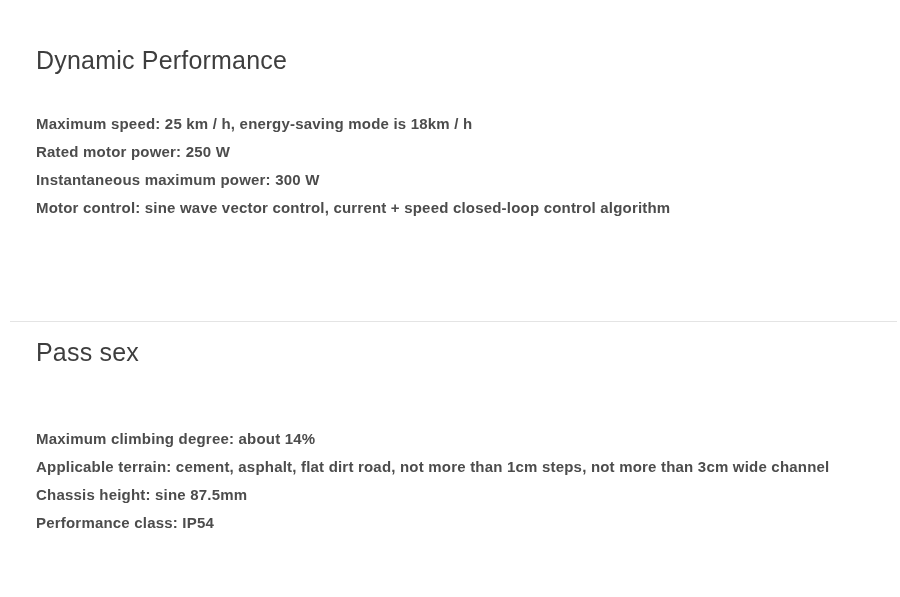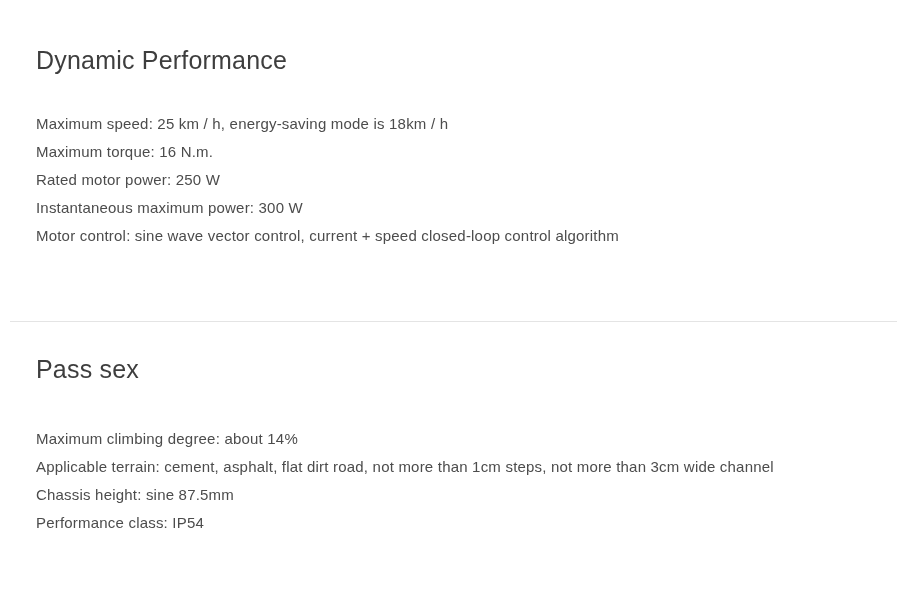--- a/index.html
+++ b/index.html
@@ -20,29 +20,29 @@
     left: 36px;
     margin: 0;
     font-size: 25px;
     font-weight: 400;
     line-height: 30px;
     letter-spacing: 0.2px;
     color: #3e3e3e;
     white-space: nowrap;
   }
   #section-title-1 { top: 45px; }
-  #section-title-2 { top: 354px; }
+  #section-title-2 { top: 337px; }
   .spec-list {
     position: absolute;
     left: 36px;
     margin: 0;
     padding: 0;
     list-style: none;
     font-size: 15px;
-    font-weight: 400;
+    font-weight: 700;
     line-height: 28px;
     letter-spacing: 0.2px;
     color: #4c4c4c;
     white-space: nowrap;
   }
   #spec-list-1 { top: 110px; }
   #spec-list-2 { top: 425px; }
   .divider {
     position: absolute;
     left: 10px;
@@ -54,21 +54,20 @@
 </style>
 </head>
 <body>
 
 <div class="page">
 
   <h2 class="section-title" id="section-title-1">Dynamic Performance</h2>
 
   <ul class="spec-list" id="spec-list-1">
     <li>Maximum speed: 25 km / h, energy-saving mode is 18km / h</li>
-    <li>Maximum torque: 16 N.m.</li>
     <li>Rated motor power: 250 W</li>
     <li>Instantaneous maximum power: 300 W</li>
     <li>Motor control: sine wave vector control, current + speed closed-loop control algorithm</li>
   </ul>
 
   <div class="divider"></div>
 
   <h2 class="section-title" id="section-title-2">Pass sex</h2>
 
   <ul class="spec-list" id="spec-list-2">

